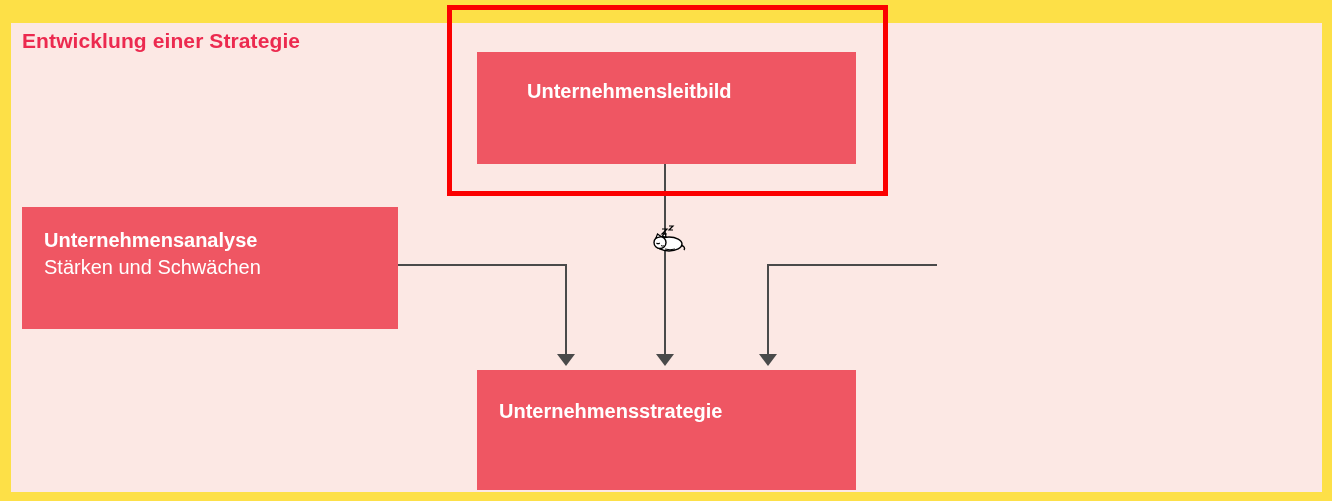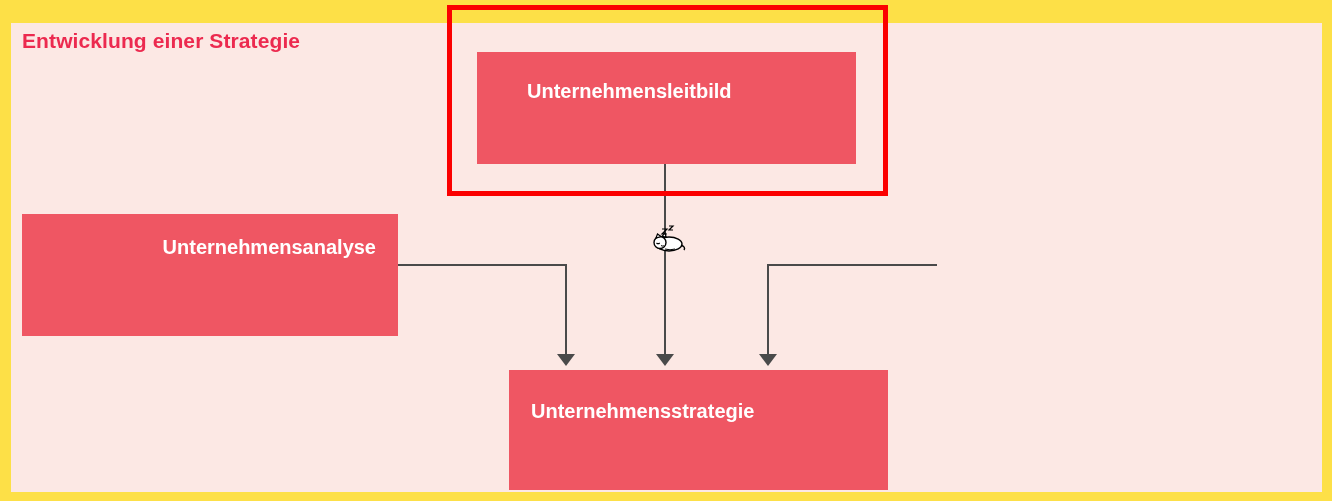--- a/index.html
+++ b/index.html
@@ -63,24 +63,24 @@
     font-size: 20px;
     font-weight: normal;
     color: #ffffff;
     line-height: 28px;
     white-space: nowrap;
   }
 
   #node-leitbild   { left: 477px; top: 52px;  width: 379px; height: 112px; }
   #node-leitbild .ttl { padding-top: 6px; margin-left: 28px; }
 
-  #node-unternehmensanalyse { left: 22px;  top: 214px; width: 376px; height: 122px; text-align: right; }
+  #node-unternehmensanalyse { left: 22px;  top: 207px; width: 376px; height: 122px; }
   #node-umweltanalyse       { left: 935px; top: 207px; width: 378px; height: 122px; }
 
-  #node-strategie  { left: 477px; top: 370px; width: 379px; height: 120px; margin-left: 32px; }
+  #node-strategie  { left: 477px; top: 370px; width: 379px; height: 120px; }
   #node-strategie .ttl { padding-top: 8px; }
 
   
   .conn {
     position: absolute;
     background: #4a4a4a;
   }
   .conn-v { width: 2px; }
   .conn-h { height: 2px; }
 
@@ -147,20 +147,21 @@
   <div class="arrowhead" id="arrow-left"></div>
   <div class="arrowhead" id="arrow-center"></div>
   <div class="arrowhead" id="arrow-right"></div>
 
   <div class="node" id="node-leitbild">
     <div class="ttl">Unternehmensleitbild</div>
   </div>
 
   <div class="node" id="node-unternehmensanalyse">
     <div class="ttl">Unternehmensanalyse</div>
+    <div class="sub">Stärken und Schwächen</div>
   </div>
 
 
   <div class="node" id="node-strategie">
     <div class="ttl">Unternehmensstrategie</div>
   </div>
 
   <div class="highlight-rect"></div>
 
   <svg id="cursor-sleeping-cat" viewBox="0 0 40 30">

